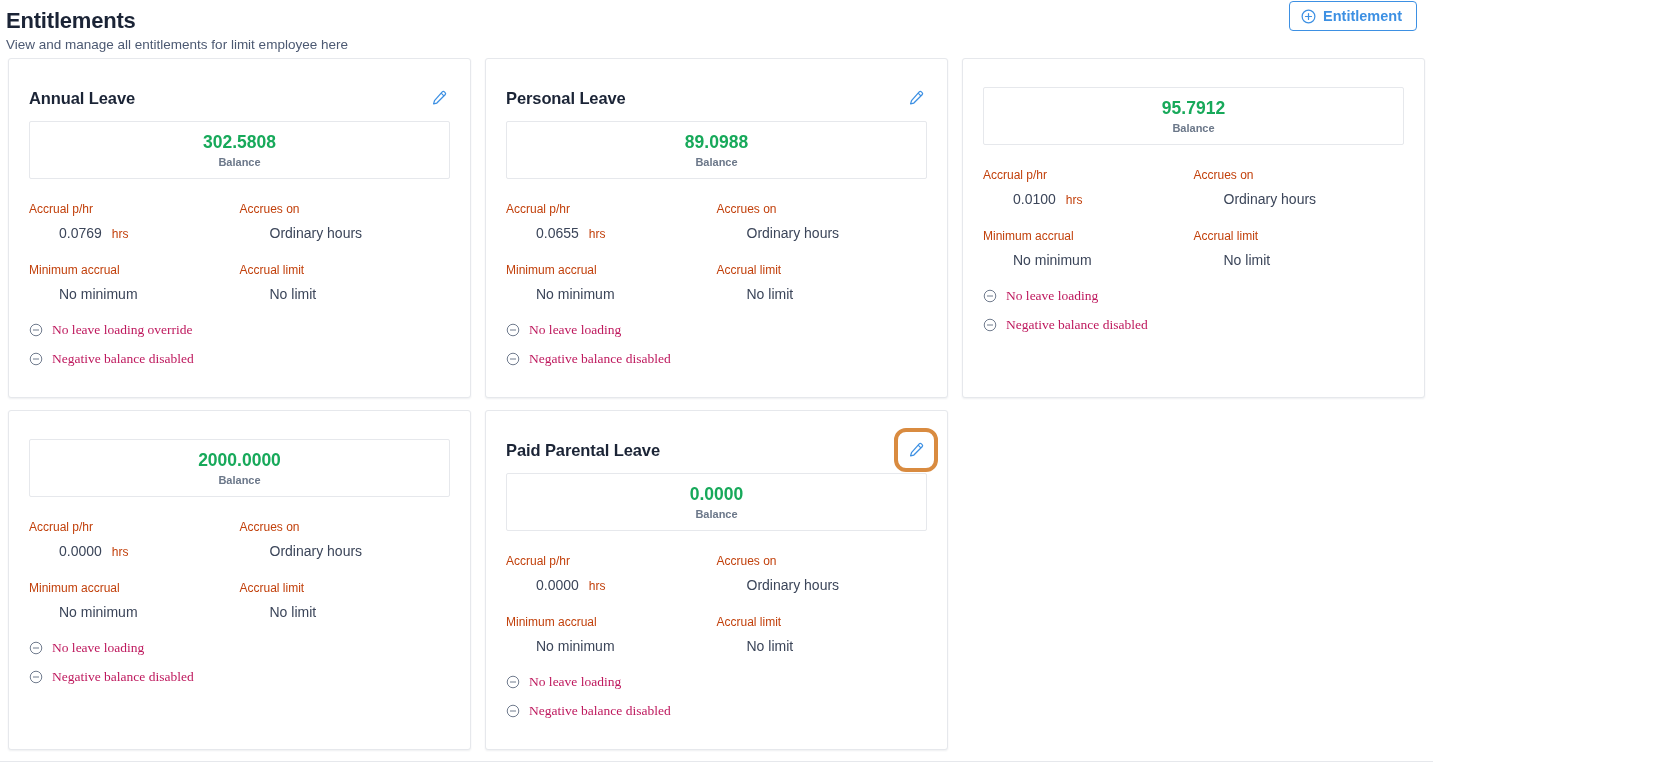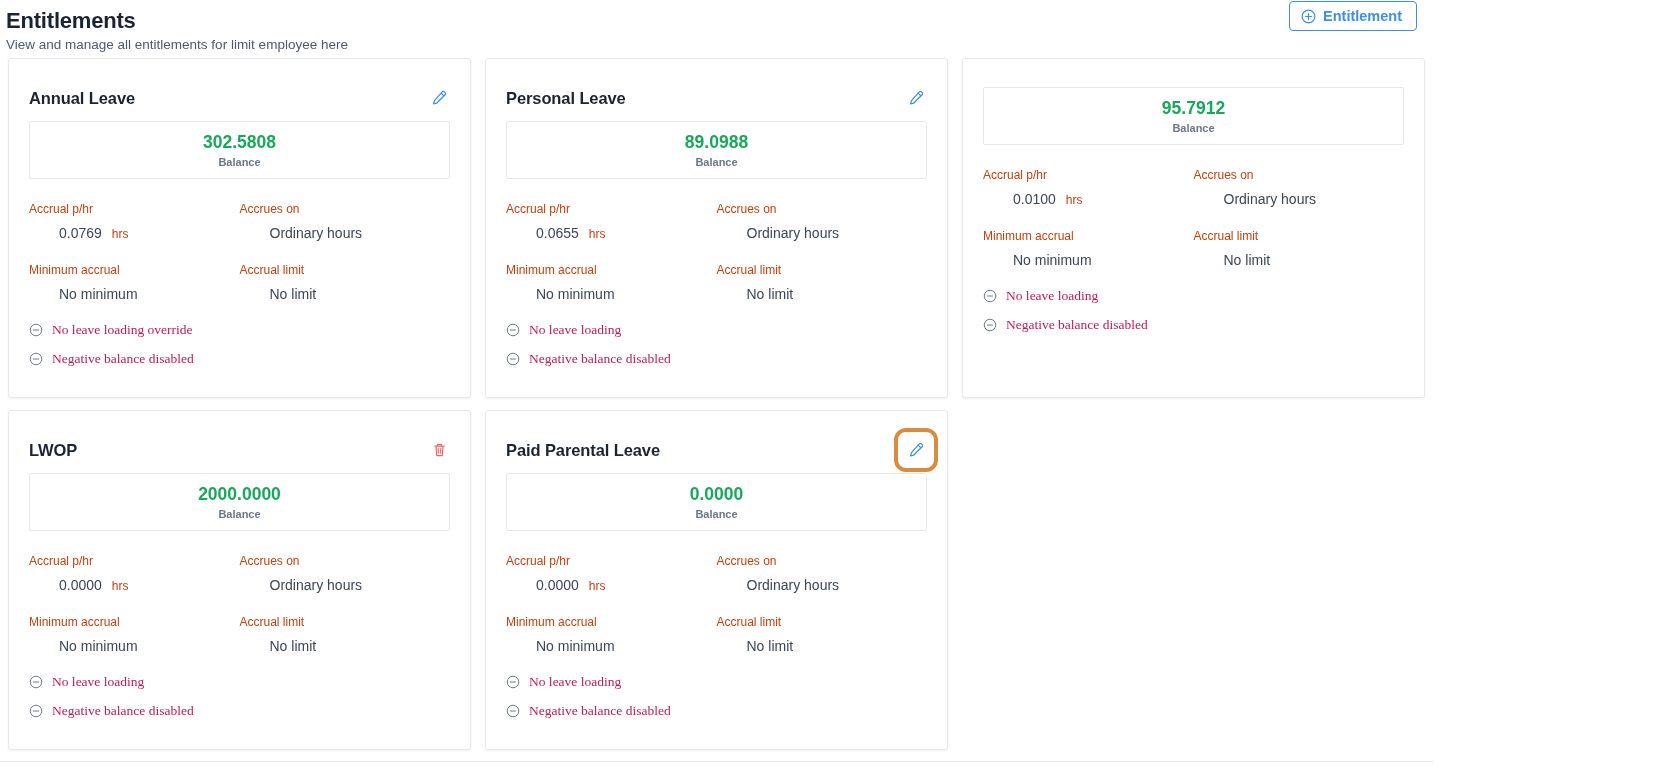--- a/index.html
+++ b/index.html
@@ -354,29 +354,20 @@
                 <svg width="14" height="14" viewBox="0 0 16 16" fill="none">
                   <circle cx="8" cy="8" r="6.6" stroke="#6b7789" stroke-width="1.1"></circle>
                   <path d="M5 8h6" stroke="#6b7789" stroke-width="1.1" stroke-linecap="round"></path>
                 </svg>
               </span>
               <span>Negative balance disabled</span>
             </div>
           </div>
         </div>
         <div class="card">
-          <div class="card-head">
-            <div class="card-title">LWOP</div>
-            <button class="icon-btn"><span><svg width="17" height="18" viewBox="0 0 20 20" fill="none">
-                  <path d="M4.5 5.5h11" stroke="#f4615c" stroke-width="1.4" stroke-linecap="round"></path>
-                  <path d="M7.8 5.5V4.2c0-.5.4-.9.9-.9h2.6c.5 0 .9.4.9.9v1.3" stroke="#f4615c" stroke-width="1.4" stroke-linejoin="round"></path>
-                  <path d="M5.9 5.5l.7 10.1c0 .6.5 1.1 1.1 1.1h4.6c.6 0 1.1-.5 1.1-1.1l.7-10.1" stroke="#f4615c" stroke-width="1.4" stroke-linejoin="round"></path>
-                  <path d="M8.6 8.3v5.4M11.4 8.3v5.4" stroke="#f4615c" stroke-width="1.3" stroke-linecap="round"></path>
-                </svg></span></button>
-          </div>
           <div class="balance-box">
             <div class="balance-value">2000.0000</div>
             <div class="balance-label">Balance</div>
           </div>
           <div class="detail-row">
             <div>
               <div class="detail-label">Accrual p/hr</div>
               <div class="detail-value">
                 <span>0.0000</span>
                 <span class="detail-unit">hrs</span>

